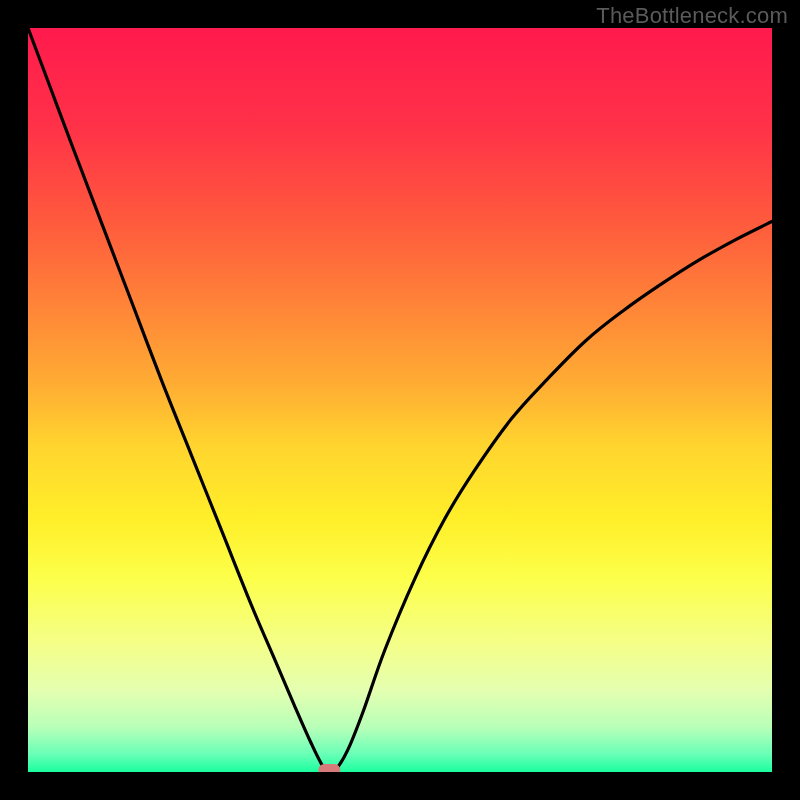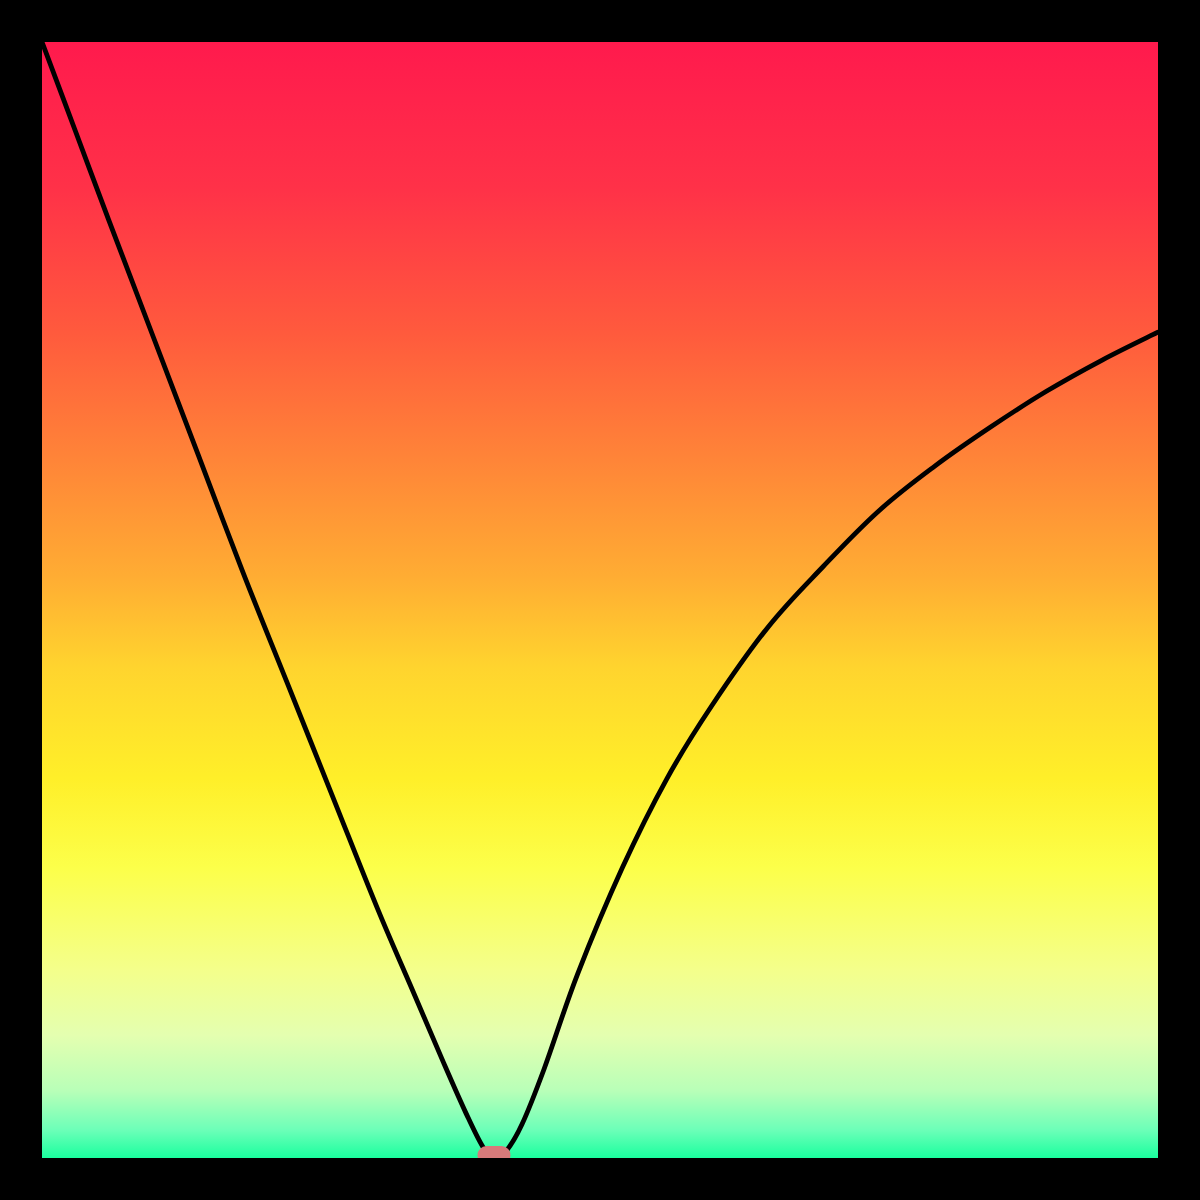--- a/index.html
+++ b/index.html
@@ -26,20 +26,21 @@
     letter-spacing: 0.2px;
     z-index: 20;
     user-select: none;
   }
   svg { display: block; }
 </style>
 </head>
 <body>
 
 <div class="wrap">
+  <div class="watermark">TheBottleneck.com</div>
   <svg id="chart-svg" width="800" height="800" viewBox="0 0 800 800">
     <defs>
       <linearGradient id="bg-grad" x1="0" y1="0" x2="0" y2="1">
           <stop offset="0.00%" stop-color="#ff1a4d"></stop>
           <stop offset="13.00%" stop-color="#ff3148"></stop>
           <stop offset="26.00%" stop-color="#ff5a3d"></stop>
           <stop offset="37.00%" stop-color="#ff8338"></stop>
           <stop offset="48.00%" stop-color="#ffad33"></stop>
           <stop offset="56.00%" stop-color="#ffd42e"></stop>
           <stop offset="66.00%" stop-color="#ffef29"></stop>

